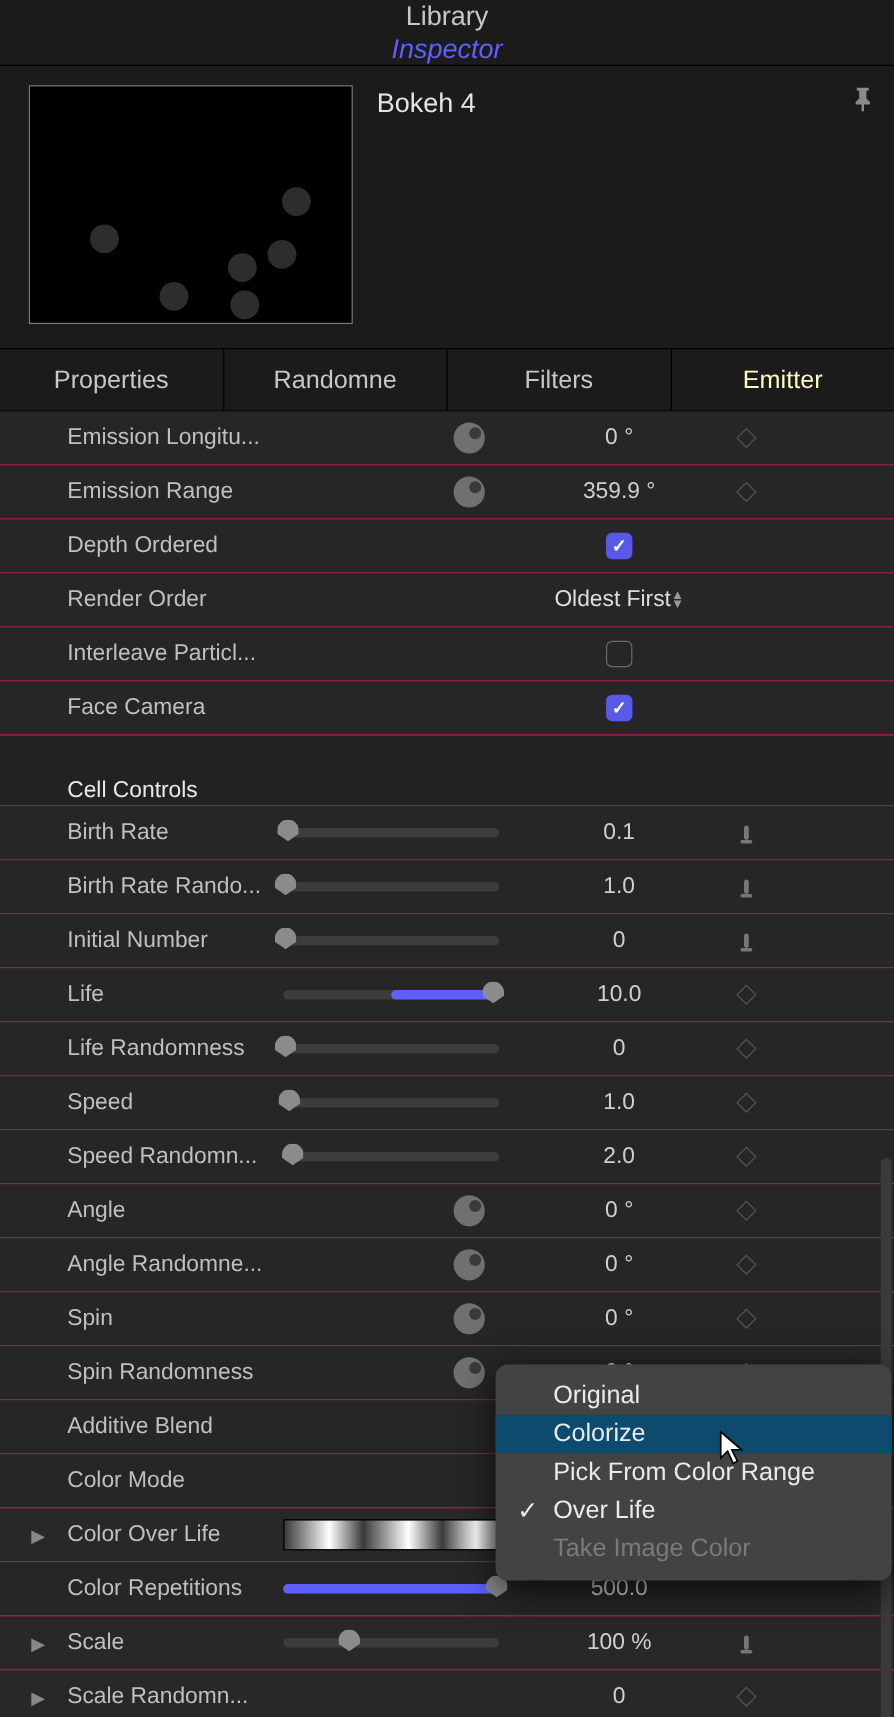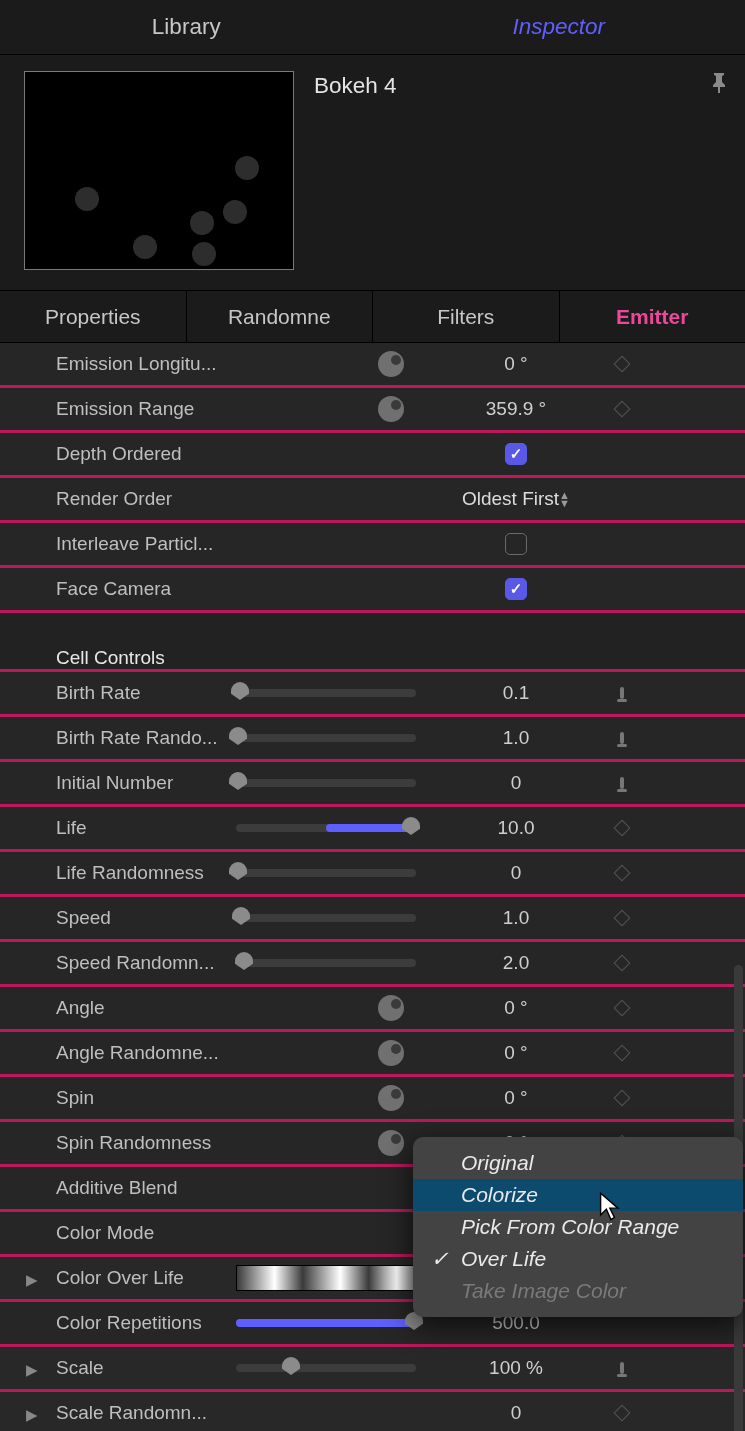--- a/index.html
+++ b/index.html
@@ -1,30 +1,30 @@
 <!DOCTYPE html>
 <html><head>
 <meta charset="utf-8">
 <style>
   * { box-sizing: border-box; margin: 0; padding: 0; font-family: -apple-system, "Helvetica Neue", Arial, sans-serif; }
   body { background:#1b1b1b; color:#b9b9b9; width:745px; font-size:18px; }
-  .tabbar { display:flex; height:55px; border-bottom:1px solid #000; }
+  .tabbar { display:flex; height:55px; border-bottom:1px solid #000;flex-direction:column; }
   .tabbar .tab { flex:1; display:flex; align-items:center; justify-content:center; font-size:22.5px; color:#c7c7c7; cursor:pointer; }
   .tabbar .tab.active { color:#5f5fff;font-style:italic; }
   .header { display:flex; padding:16px 18px 8px 24px; gap:20px; }
   .preview { width:270px; height:199px; border:1px solid #7a7a7a; background:#000; position:relative; }
   .dot { position:absolute; width:24px; height:24px; border-radius:50%; background:#2d2d2d; }
   .htitle { flex:1; font-size:22.5px; color:#e4e4e4; padding-top:2px; }
   .pin { width:22px; text-align:right; color:#7e7e7e; padding-top:2px; }
   .subtabs { display:flex; height:53px; margin-top:12px; border-top:1px solid #000; border-bottom:1px solid #000; }
   .subtabs .stab { flex:1; display:flex; align-items:center; justify-content:center; font-size:21px; color:#c7c7c7; border-right:1px solid #000; cursor:pointer; }
   .subtabs .stab:last-child { border-right:none; }
-  .subtabs .stab.active { color:#ec4899;font-weight:bold; }
+  .subtabs .stab.active { color:#fef9c3; }
   .rows { background:#282828; }
-  .row { display:flex; align-items:center; height:45px; padding:0 18px 0 56px; border-bottom:3px solid #be185d; }
+  .row { display:flex; align-items:center; height:45px; padding:0 18px 0 56px; border-bottom:1px solid #be185d; }
   .row:nth-child(odd){ background:#262626; }
   .row.section { background:#222; padding-left:56px; }
   .row.section .label { color:#e8e8e8; font-weight:500;margin-top:20px; }
   .label { flex:0 0 180px; color:#bfbfbf; white-space:nowrap; overflow:hidden; text-overflow:ellipsis; font-size:19px; }
   .control { flex:0 0 200px; display:flex; align-items:center; justify-content:flex-start; }
   .value { flex:0 0 160px; text-align:center; color:#cfcfcf; font-size:19px; }
   .kf { flex:0 0 52px; display:flex; justify-content:center; color:#666; }
   .disclosure { position:absolute; left:26px; color:#888; font-size:15px; }
   .rowwrap { position:relative; }
   .dial { width:26px; height:26px; border-radius:50%; background:#707070; position:relative; margin-left:142px; }
@@ -35,21 +35,21 @@
   .cbox { width:22px; height:22px; border-radius:5px; border:1px solid #6a6a6a; display:flex; align-items:center; justify-content:center; margin:0 auto; }
   .cbox.checked { background:#5a58e6; border-color:#5a58e6; }
   .cbox.checked::after { content:"✓"; color:#fff; font-size:15px; font-weight:bold; }
   .popup { color:#dcdcdc; display:flex; align-items:center; gap:0; justify-content:center; width:100%; }
   .arrows { font-size:11px; line-height:8px; color:#9a9a9a; display:flex; flex-direction:column; }
   .gradient { width:190px; height:26px; background:linear-gradient(90deg,#3a3a3a,#fff 20%,#3a3a3a 35%,#fff 55%,#3a3a3a 70%,#fff 85%,#5a5a5a); border:1px solid #000; }
   .diamond { width:12px; height:12px; transform:rotate(45deg); border:1.5px solid #555; }
   .minislider { width:14px; height:18px; position:relative; }
   .minislider::before{ content:""; position:absolute; bottom:0; left:2px; width:10px; height:3px; background:#777; border-radius:2px;}
   .minislider::after{ content:""; position:absolute; bottom:3px; left:5px; width:4px; height:12px; background:#777; border-radius:2px;}
-  .menu { position:absolute; left:413px; top:1137px; width:330px; background:#434343; border-radius:10px; padding:10px 0; box-shadow:0 8px 30px rgba(0,0,0,0.7); z-index:50;font-style:italic; }
+  .menu { position:absolute; left:413px; top:1137px; width:330px; background:#434343; border-radius:10px; padding:10px 0; box-shadow:0 8px 30px rgba(0,0,0,0.7); z-index:50; }
   .menu .mi { padding:4px 20px 4px 48px; font-size:21px; color:#eaeaea; position:relative; cursor:pointer; }
   .menu .mi.hover { background:#0c4a6e; }
   .menu .mi.checked::before { content:"✓"; position:absolute; left:18px; color:#eaeaea; }
   .menu .mi.disabled { color:#7a7a7a; }
   .cursor { position:absolute; left:599px; top:1192px; z-index:60; pointer-events:none; }
   .cursor svg { width:24px; height:30px; }
   .scrollbar { position:absolute; right:2px; top:622px; width:9px; height:590px; background:#3a3a3a; border-radius:5px; }
 </style>
 </head>
 <body>

